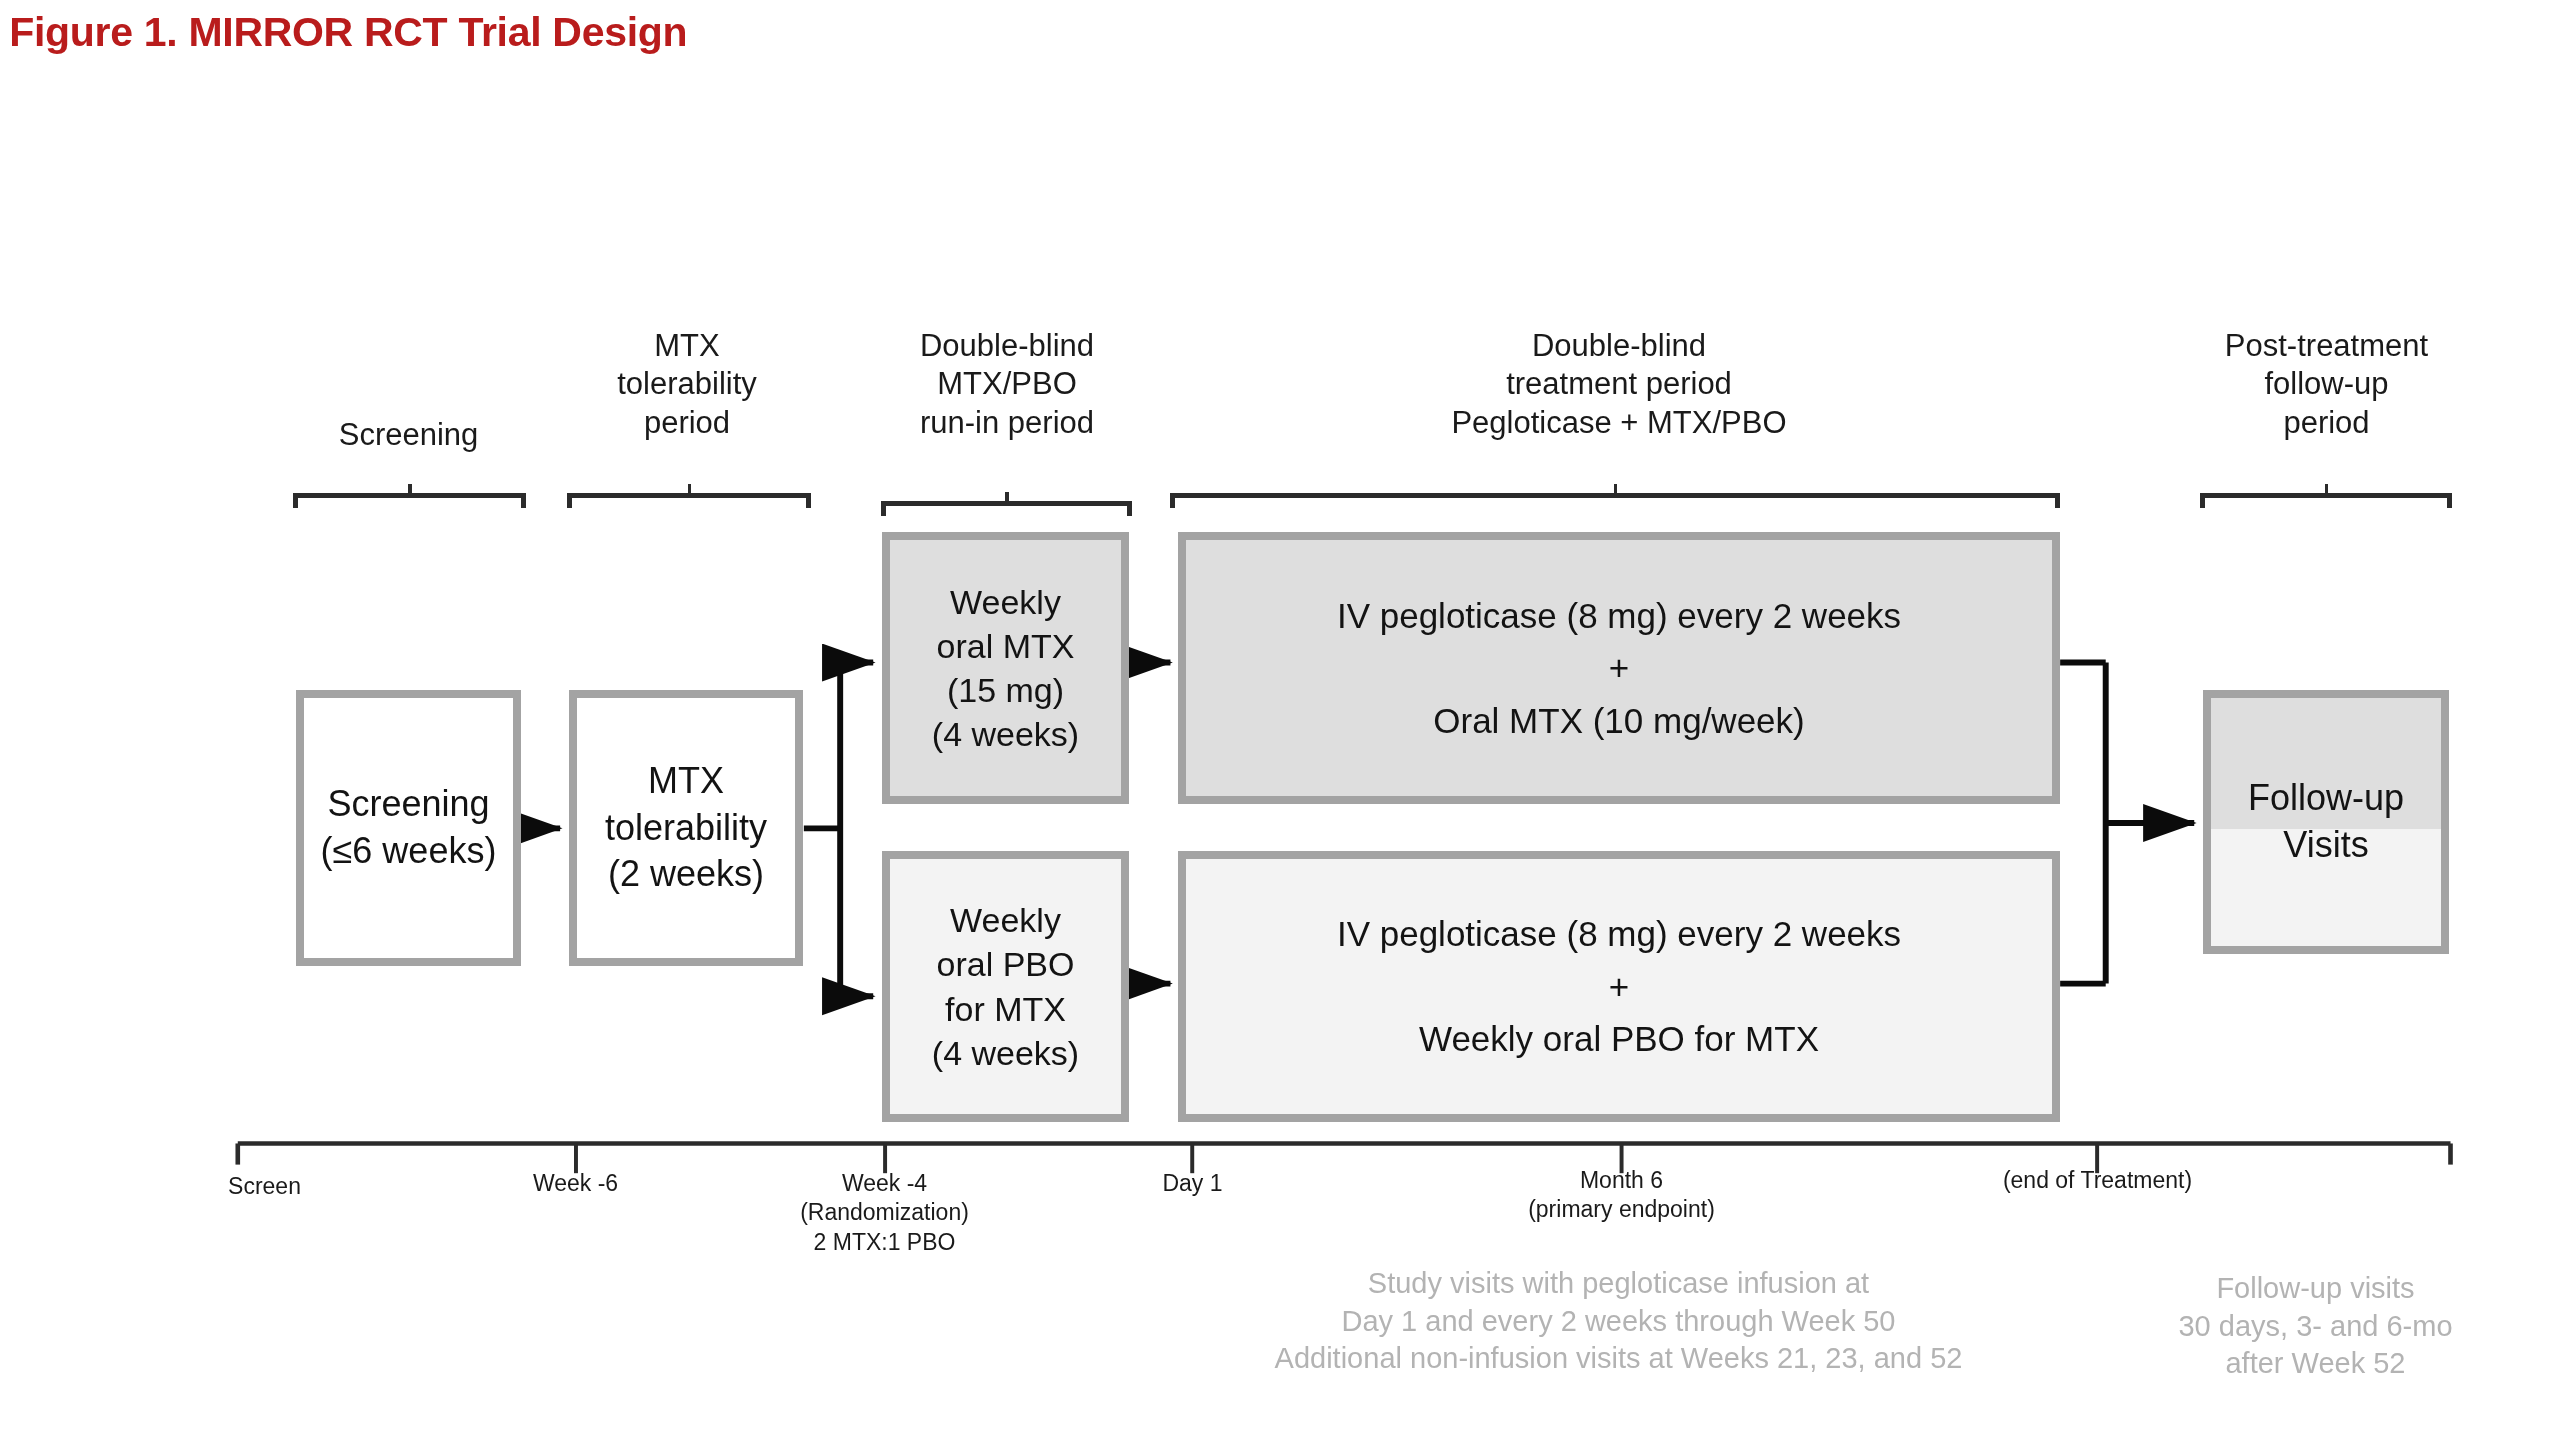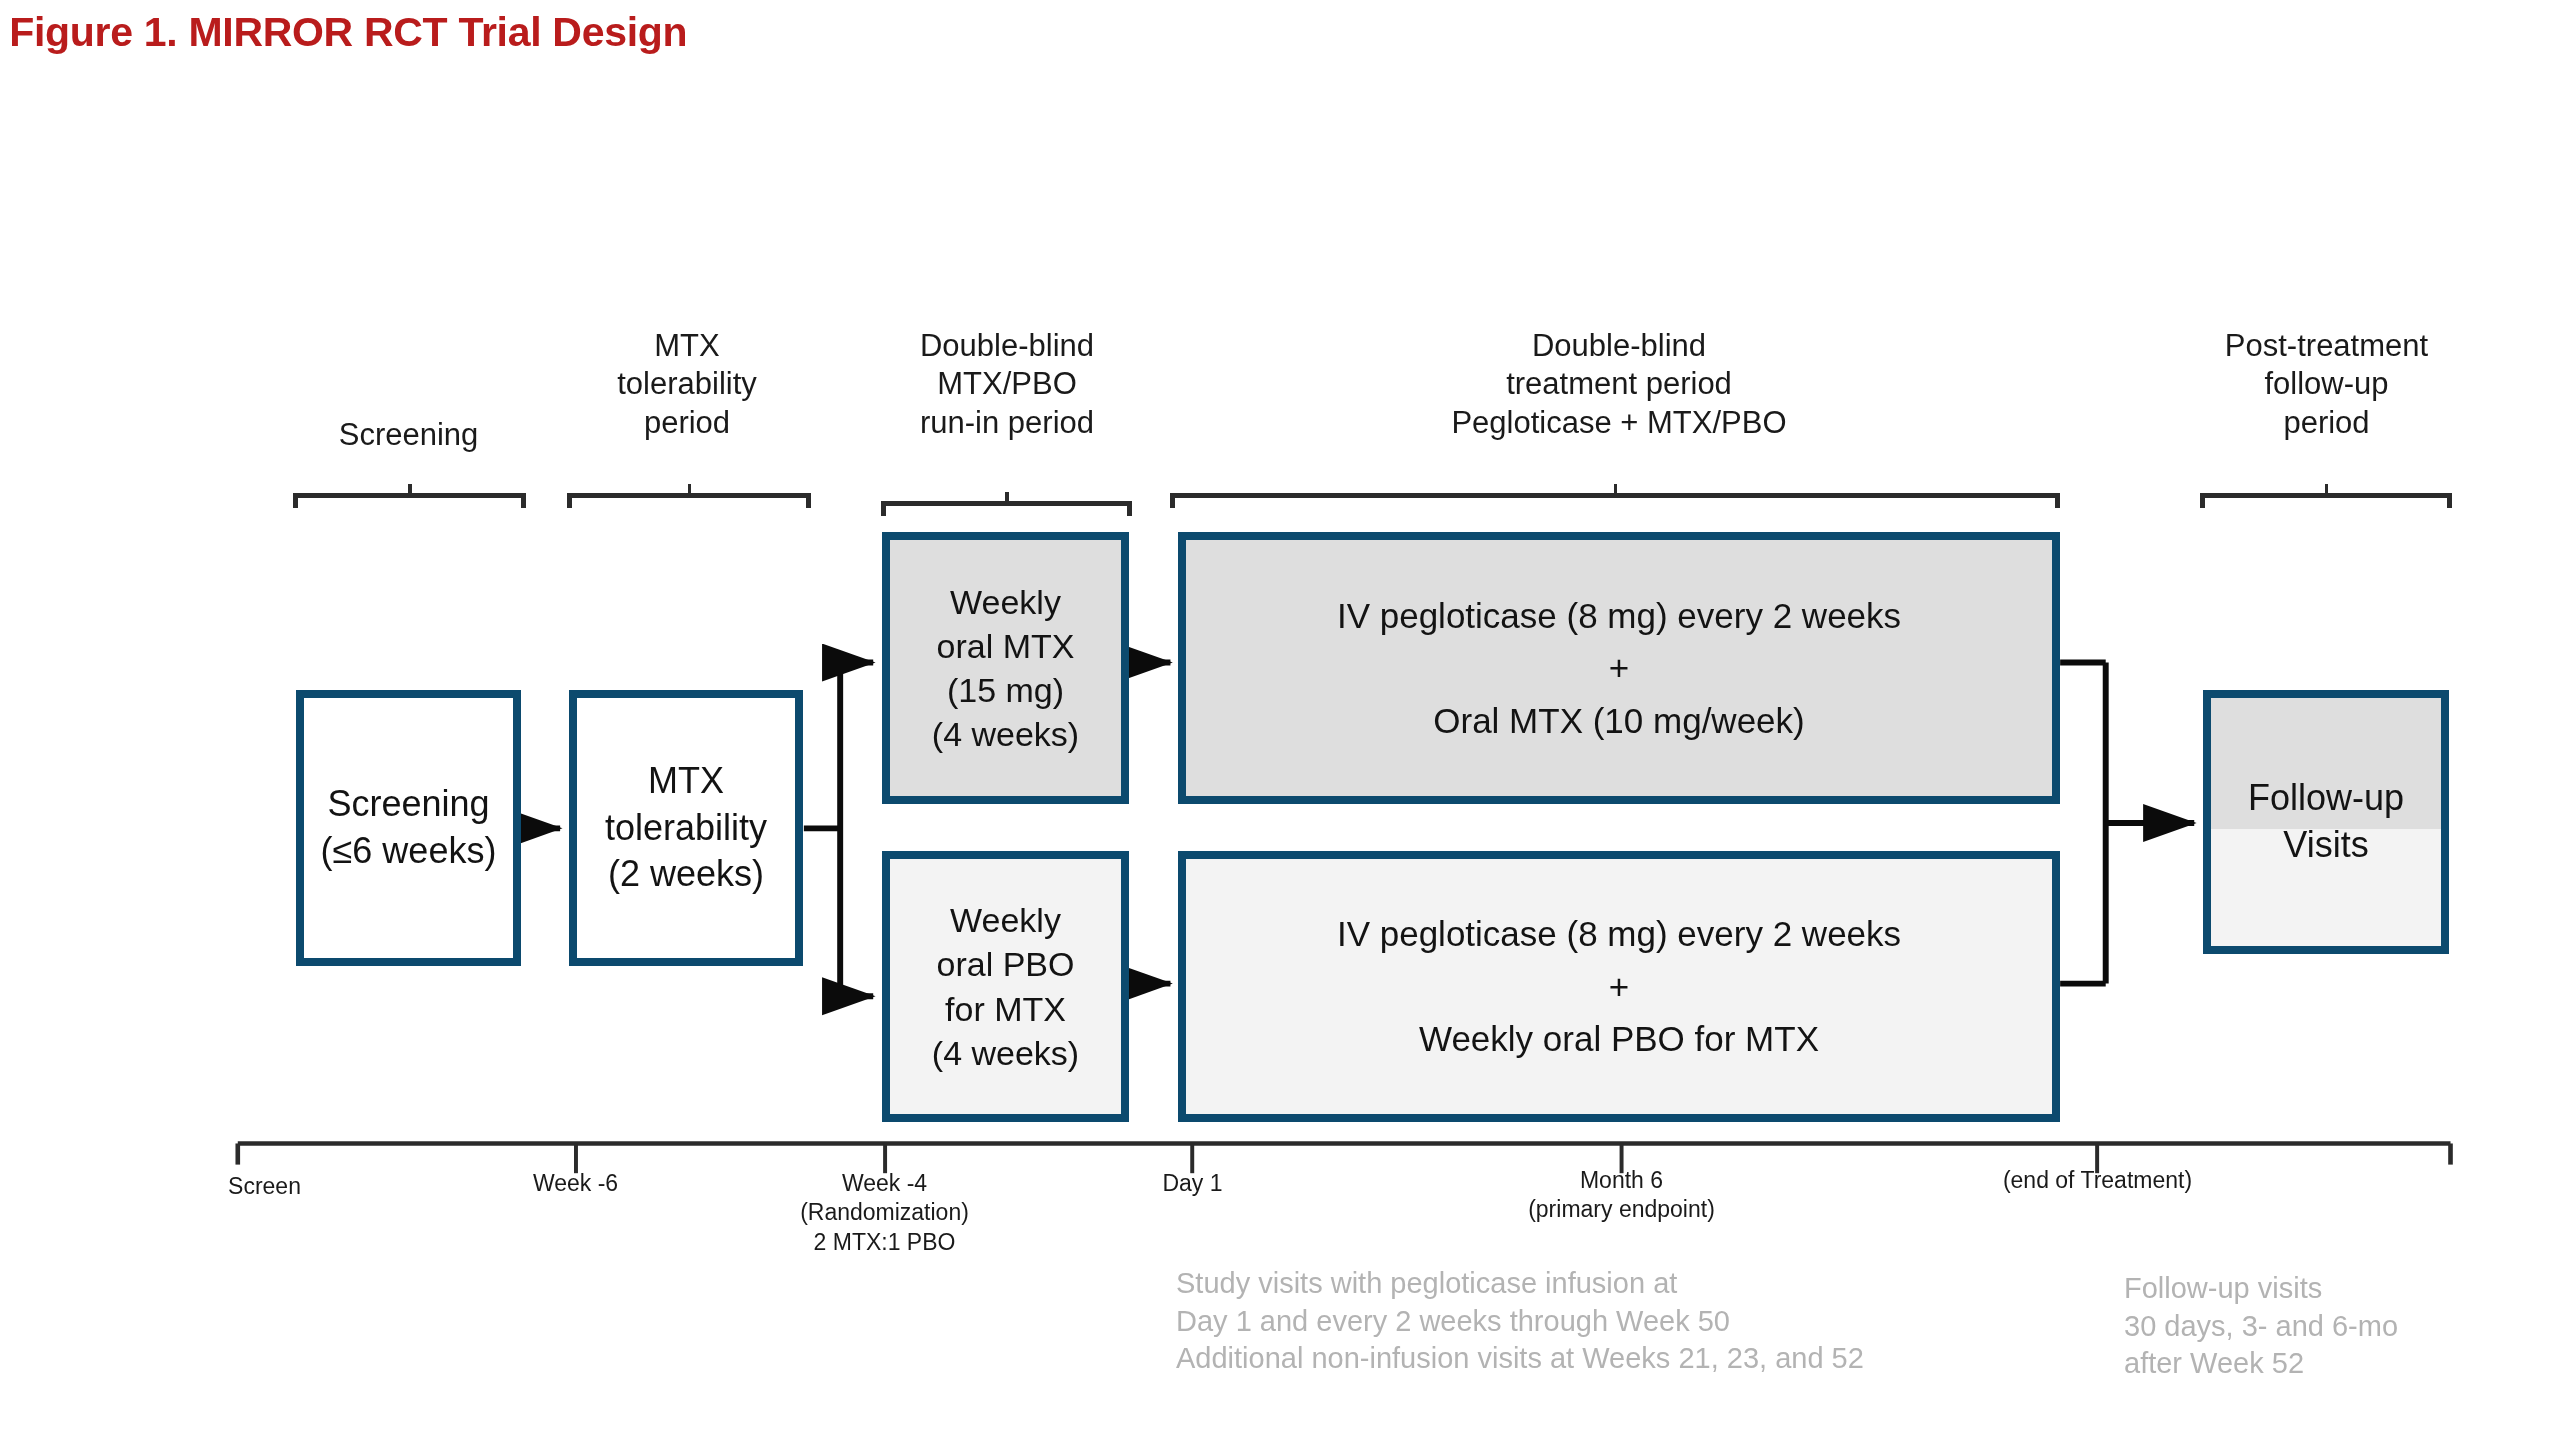--- a/index.html
+++ b/index.html
@@ -36,21 +36,21 @@
   .bracket .cap.l{left:0;}
   .bracket .cap.r{right:0;}
   .bracket .tick{
     position:absolute;top:0px;width:3.3px;height:11.2px;background:#2b2b2b;
     left:50%;margin-left:-1.3px;
   }
 
   
   .box{
     position:absolute;box-sizing:border-box;
-    border:8px solid #0c4a6e;
+    border:8px solid #a3a3a3;
     display:flex;align-items:center;justify-content:center;
     text-align:center;line-height:1.30;color:#131313;
   }
   .box .inner{padding:0 6.6px;width:100%;}
   .box.white{background:#ffffff;}
   .box.gray{background:#dedede;}
   .box.lightgray{background:#f3f3f3;}
   .box.split{
     background:linear-gradient(to bottom,#dedede 0%,#dedede 53%,#f3f3f3 53%,#f3f3f3 100%);
   }
@@ -65,21 +65,21 @@
 
   .plus{display:block;font-size:35px;line-height:1.7;}
 
   
   .tl-label{
     position:absolute;text-align:center;font-size:23px;line-height:1.28;
     color:#1a1a1a;white-space:nowrap;
   }
   
   .note{
-    position:absolute;text-align:left;font-size:29px;line-height:1.30;
+    position:absolute;text-align:center;font-size:29px;line-height:1.30;
     color:#b3b3b3;
   }
 </style>
 </head>
 <body>
 
 <div class="fig-title">Figure 1. MIRROR RCT Trial Design</div>
 
 <svg id="diagram" viewBox="0 0 3900 2192" preserveAspectRatio="none" aria-hidden="true">
   <defs>

